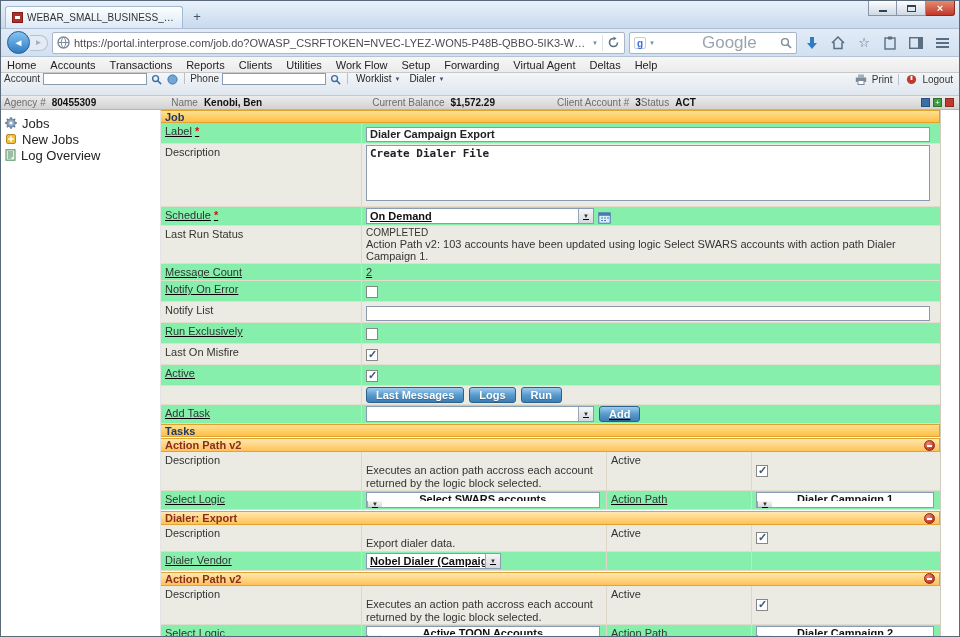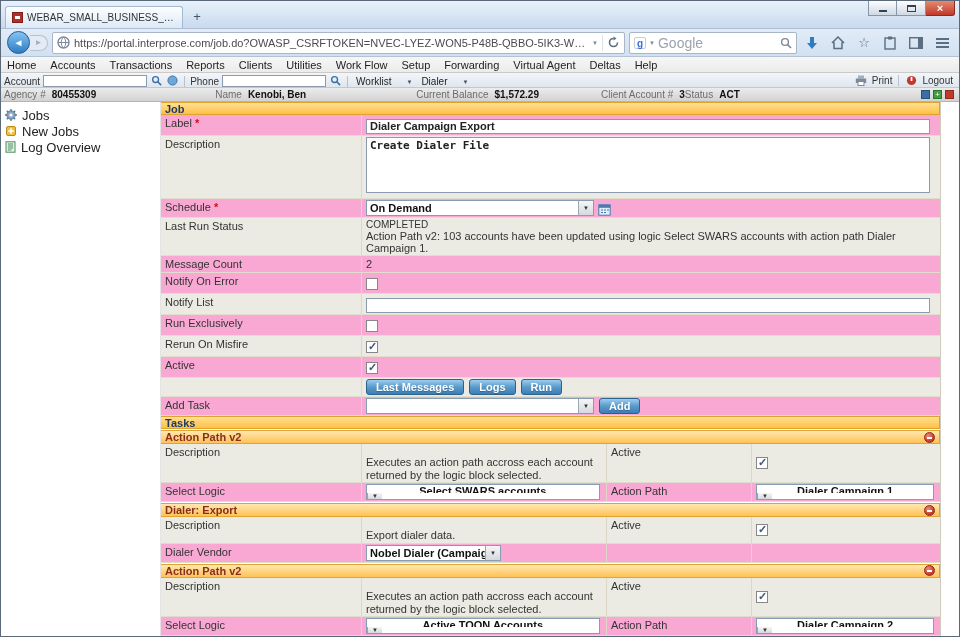--- a/index.html
+++ b/index.html
@@ -21,36 +21,36 @@
   .glyph-max { width:9px; height:7px; border:1px solid #33414f; border-top-width:2px; }
 
   .navbar { height:28px; background:linear-gradient(#e2ecf8,#d2e0f0); display:flex; align-items:center; padding:0 6px; gap:4px; border-bottom:1px solid #b3c3d6; }
   .nav-back { width:23px; height:23px; border-radius:50%; background:linear-gradient(#85c4f2,#2e7cc4); border:1px solid #1f5a94; color:#fff; font-size:10px; display:flex; align-items:center; justify-content:center; flex:none; }
   .nav-fwd { width:18px; height:16px; border-radius:0 8px 8px 0; background:#e4ebf4; border:1px solid #b3c3d6; border-left:none; margin-left:-4px; color:#a2afc0; font-size:8px; display:flex; align-items:center; justify-content:center; flex:none; }
   .urlbar { flex:1; height:22px; background:#fff; border:1px solid #a8b6c8; border-radius:2px; display:flex; align-items:center; padding:0 4px; gap:4px; min-width:0; }
   .url-text { flex:1; font-size:11px; color:#4c4c4c; white-space:nowrap; overflow:hidden; text-overflow:ellipsis; }
   .url-arrow, .sel-eng-arrow { font-size:6px; color:#7d8a99; }
   .url-sep { width:1px; height:16px; background:#dcе3; background:#dde3ea; }
   .searchbox { width:168px; height:22px; background:#fff; border:1px solid #a8b6c8; border-radius:2px; display:flex; align-items:center; padding:0 4px; gap:3px; flex:none; }
-  .search-text { flex:1; font-size:14px; color:#9aa4b0; }
+  .search-text { flex:1; font-size:17px; color:#9aa4b0;margin-left:44px; }
   .g-badge { width:12px; height:12px; border:1px solid #c3cdd8; border-radius:2px; font-size:10px; font-weight:bold; color:#3a6fd8; text-align:center; line-height:11px; flex:none; }
   .navicon { width:22px; height:22px; display:flex; align-items:center; justify-content:center; color:#5b6d80; flex:none; font-size:13px; }
   .navicon svg { display:block; }
   .hamburger { display:flex; flex-direction:column; gap:2px; }
   .hamburger span { width:13px; height:2px; background:#5b6d80; }
 
   
   .menubar { height:16px; background:linear-gradient(#f7f7f7,#ebebeb); border-bottom:1px solid #c9c9c9; display:flex; align-items:center; padding:0 6px; gap:14px; }
   .menu-item { font-size:11px; color:#222; cursor:default; }
-  .apptoolbar { height:15px; background:linear-gradient(#f3f6fa,#dfe6ee); border-bottom:1px solid #bfc9d4; display:flex; align-items:flex-end; padding:0 3px; gap:3px; font-size:10px; color:#333; }
+  .apptoolbar { height:23px; background:linear-gradient(#f3f6fa,#dfe6ee); border-bottom:1px solid #bfc9d4; display:flex; align-items:flex-start; padding:0 3px; gap:3px; font-size:10px; color:#333; }
   .tool-input { width:104px; height:12px; border:1px solid #8a9bb0; font-size:10px; padding:0 2px; background:#fff; }
   .tool-input.phone { width:104px; }
   .tool-icon { width:13px; height:13px; display:flex; align-items:center; justify-content:center; }
   .tool-sep { width:1px; height:11px; background:#b9c2cc; margin:0 2px; }
-  .dd-label { font-size:10px; color:#222; display:flex; align-items:center; gap:15px; padding:0 3px; }
+  .dd-label { font-size:10px; color:#222; display:flex; align-items:center; gap:3px; padding:0 3px; }
   .dd-label .caret { font-size:6px; color:#44536a; }
   .toolbar-right { margin-left:auto; display:flex; align-items:center; gap:4px; padding-right:3px; }
 
   .infobar { height:14px; background:linear-gradient(#ececec,#d2d2d2); border-bottom:1px solid #b5b5b5; display:flex; align-items:center; font-size:10px; padding:0 3px; }
   .infobar .lab { color:#6d6d6d; }
   .infobar .val { color:#111; font-weight:bold; margin-left:6px; }
   .info-icons { margin-left:auto; display:flex; gap:3px; align-items:center; padding-right:2px; }
   .mini-ico { width:9px; height:9px; display:flex; align-items:center; justify-content:center; font-size:8px; color:#fff; line-height:1; }
   .mini-blue { background:#3a6ea5; border:1px solid #27507c; }
   .mini-green { background:#3f9e3f; border:1px solid #2b742b; }
@@ -60,21 +60,21 @@
   .content { flex:1; display:flex; background:#fff; overflow:hidden; }
   .sidebar { width:160px; flex:none; padding:5px 4px; border-right:1px solid #e4e4e4; }
   .side-item { display:flex; align-items:center; gap:5px; font-size:13px; color:#222; height:16px; cursor:pointer; }
   .main { flex:1; display:flex; flex-direction:column; padding-right:18px; min-width:0; }
   .form-wrap { border-right:1px solid #cfcabb; }
 
   .section-header { height:13px; background:linear-gradient(#ffe193,#ffbf45); border:1px solid #dfa22e; border-left:none; font-size:11px; font-weight:bold; color:#1f3a66; padding:0 4px; line-height:12px; }
   .frow { display:grid; grid-template-columns:200px 1fr; border-bottom:1px solid #e3ddcd; align-items:center; }
   .frow > .lbl { font-size:11px; color:#333; padding:2px 4px; align-self:start; }
   .frow > .fld { padding:1px 4px; border-left:1px solid #ddd7c8; min-width:0; }
-  .alt-a { background:#f9a8d4; }
+  .alt-a { background:#86efac;text-decoration:underline; }
   .alt-b { background:#ebebe3; }
   .req { color:#cc1111; font-weight:bold; margin-left:3px; }
 
   input.text { width:99%; height:15px; border:1px solid #8a9bb0; font-size:11px; font-weight:bold; color:#222; padding:0 3px; font-family:"Liberation Sans", sans-serif; background:#fff; }
   textarea.desc { width:99%; height:56px; border:1px solid #8a9bb0; font-family:"DejaVu Sans Mono", monospace; font-size:11px; font-weight:bold; color:#222; padding:1px 3px; resize:none; background:#fff; }
 
   .select { display:inline-flex; align-items:center; background:#fff; border:1px solid #889cb3; height:16px; font-size:11px; vertical-align:middle; }
   .select .txt { flex:1; padding:0 3px; font-weight:bold; color:#111; white-space:nowrap; overflow:hidden; }
   .select .arrow { width:15px; align-self:stretch; background:linear-gradient(#f6f6f6,#d5d9de); border-left:1px solid #9aa7b5; display:flex; align-items:center; justify-content:center; font-size:6px; color:#333; }
   .sel-228 { width:228px; } .sel-full { width:99%;flex-direction:column; } .sel-135 { width:135px; }
@@ -241,21 +241,21 @@
             <rect x="5" y="2" width="2" height="4.5" fill="#fff"></rect>
           </svg>
       </span>
       <span style="font-size:10px;">Logout</span>
     </span>
   </div>
 
   <div class="infobar">
     <span class="lab">Agency #</span>
     <span class="val">80455309</span>
-    <span class="lab" style="margin-left:119px;">Name</span>
+    <span class="lab" style="margin-left:75px;">Name</span>
     <span class="val">Kenobi, Ben</span>
     <span class="lab" style="margin-left:110px;">Current Balance</span>
     <span class="val">$1,572.29</span>
     <span class="lab" style="margin-left:62px;">Client Account #</span>
     <span class="val">3</span>
     <span class="lab" style="">Status</span>
     <span class="val">ACT</span>
     <span class="info-icons">
       <span class="mini-ico mini-blue"></span>
       <span class="mini-ico mini-green">+</span>
@@ -343,21 +343,21 @@
           <div class="lbl">Notify List</div>
           <div class="fld"><input class="text" type="text" value="" style=""></div>
         </div>
 
         <div class="frow alt-a">
           <div class="lbl">Run Exclusively</div>
           <div class="fld"><span class="cb"></span></div>
         </div>
 
         <div class="frow alt-b">
-          <div class="lbl">Rerun On Misfire</div>
+          <div class="lbl">Last On Misfire</div>
           <div class="fld"><span class="cb checked"></span></div>
         </div>
 
         <div class="frow alt-a">
           <div class="lbl">Active</div>
           <div class="fld"><span class="cb checked"></span></div>
         </div>
 
         <div class="frow alt-b">
           <div class="lbl"></div>

